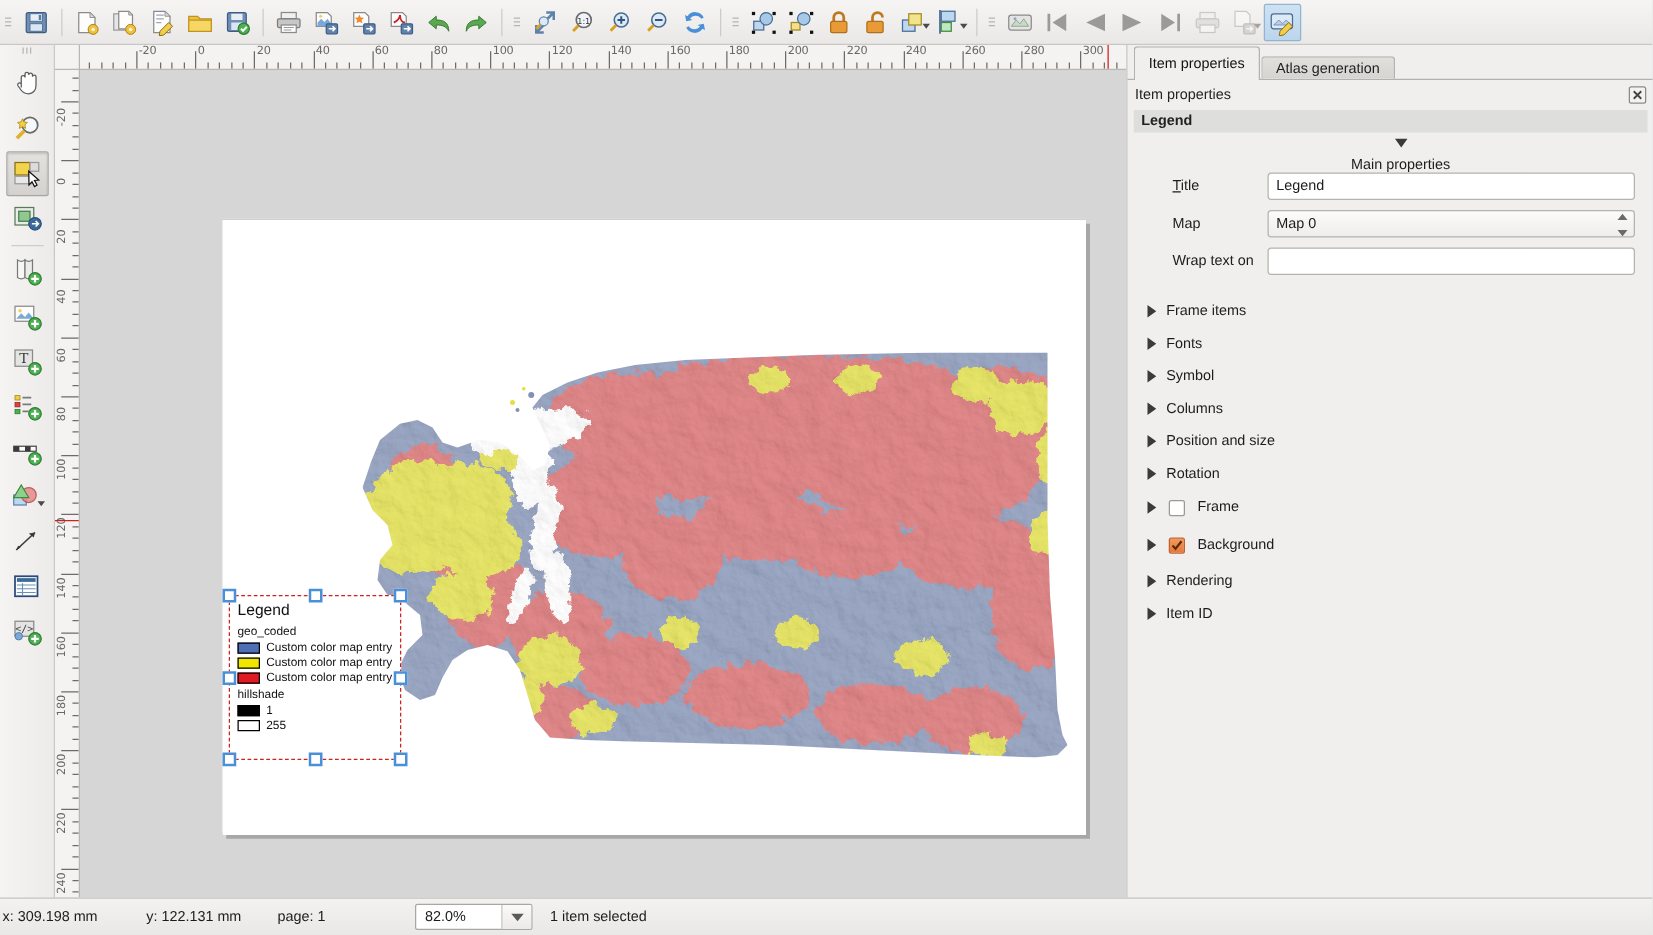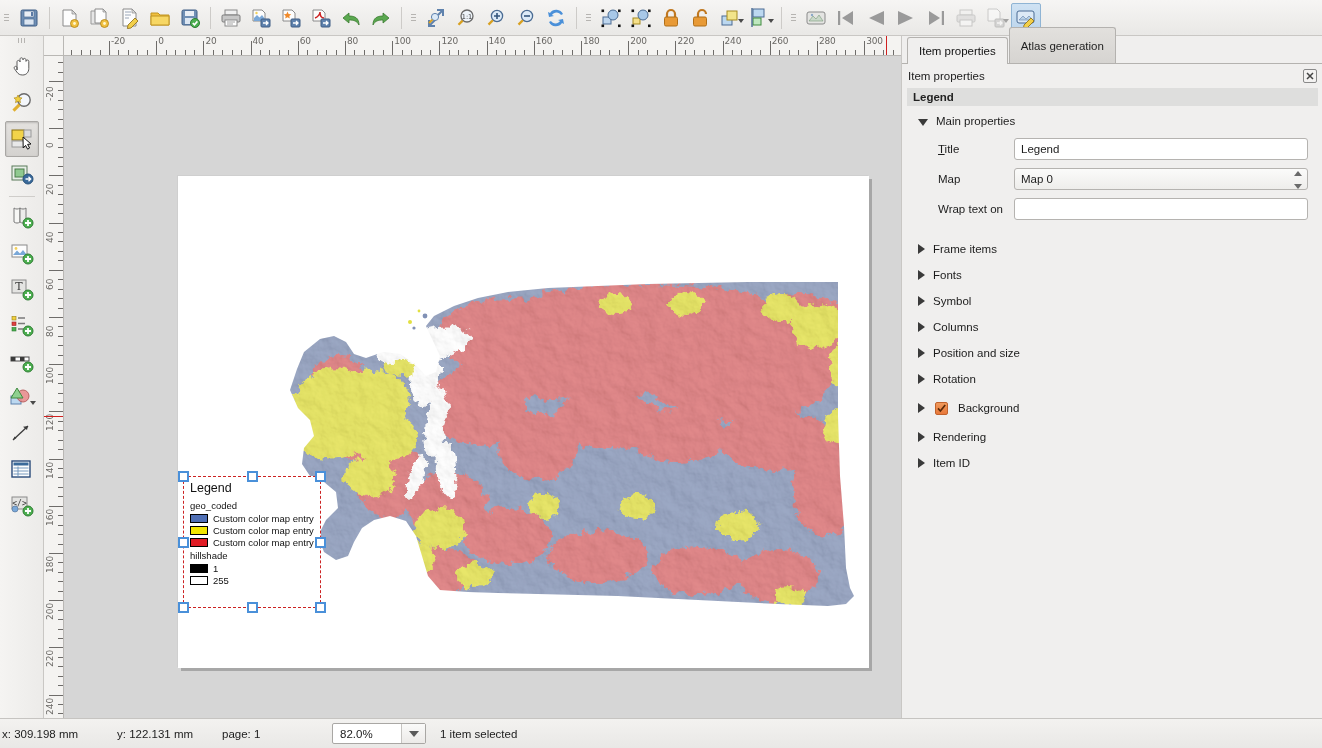--- a/index.html
+++ b/index.html
@@ -133,21 +133,21 @@
   
   .rightpanel {
     position:absolute; left:901px; top:36px; width:421px; height:682px;
     background:#f0efee; border-left:1px solid #c9c7c4;
   }
   .tabrow {
     position:absolute; left:0; top:0; width:421px; height:28px;
     border-bottom:1px solid #b4b2af; display:flex; align-items:flex-end; padding-left:5px;
   }
   .tab {
-    height:36px; padding:0 11px; display:flex; align-items:center;
+    height:18px; padding:0 11px; display:flex; align-items:center;
     font-size:11.5px; color:#1f1f1f;
     border:1px solid #b4b2af; border-bottom:none;
     border-radius:3px 3px 0 0; margin-right:1px;
     background: linear-gradient(to bottom,#e2e0dd,#d6d4d1);
   }
   .tab.selected {
     background:#f0efee; color:#111;
     position:relative; top:1px; height:27px;
   }
   .panel-title {
@@ -988,21 +988,21 @@
         </svg>
       </div>
     </div>
 
     <div class="section-head">
       <span>Legend</span>
     </div>
 
     <div class="propbody">
 
-      <div class="grp" style="height:26px;">
+      <div class="grp" style="height:26px;flex-direction:column;">
         <span class="tri open"></span>
         <span class="grp-label">Main properties</span>
       </div>
 
       <div class="field-row">
         <span class="field-label"><u>T</u>itle</span>
         <div class="txtinput">
           <span>Legend</span>
         </div>
       </div>
@@ -1044,20 +1044,25 @@
         <span class="grp-label">Columns</span>
       </div>
       <div class="grp" style="height:26px">
         <span class="tri"></span>
         <span class="grp-label">Position and size</span>
       </div>
       <div class="grp" style="height:26px">
         <span class="tri"></span>
         <span class="grp-label">Rotation</span>
       </div>
+      <div class="grp" style="height:28px;gap:10px">
+        <span class="tri"></span>
+        <span class="chk"></span>
+        <span class="grp-label">Frame</span>
+      </div>
       <div class="grp" style="height:32px;gap:10px">
         <span class="tri"></span>
         <span class="chk on">
           <svg width="11" height="11" viewBox="0 0 11 11">
             <path d="M2 5.4l2.4 2.6L9.2 2" stroke="#5a2a08" stroke-width="1.7" fill="none"></path>
           </svg>
         </span>
         <span class="grp-label">Background</span>
       </div>
       <div class="grp" style="height:26px">

